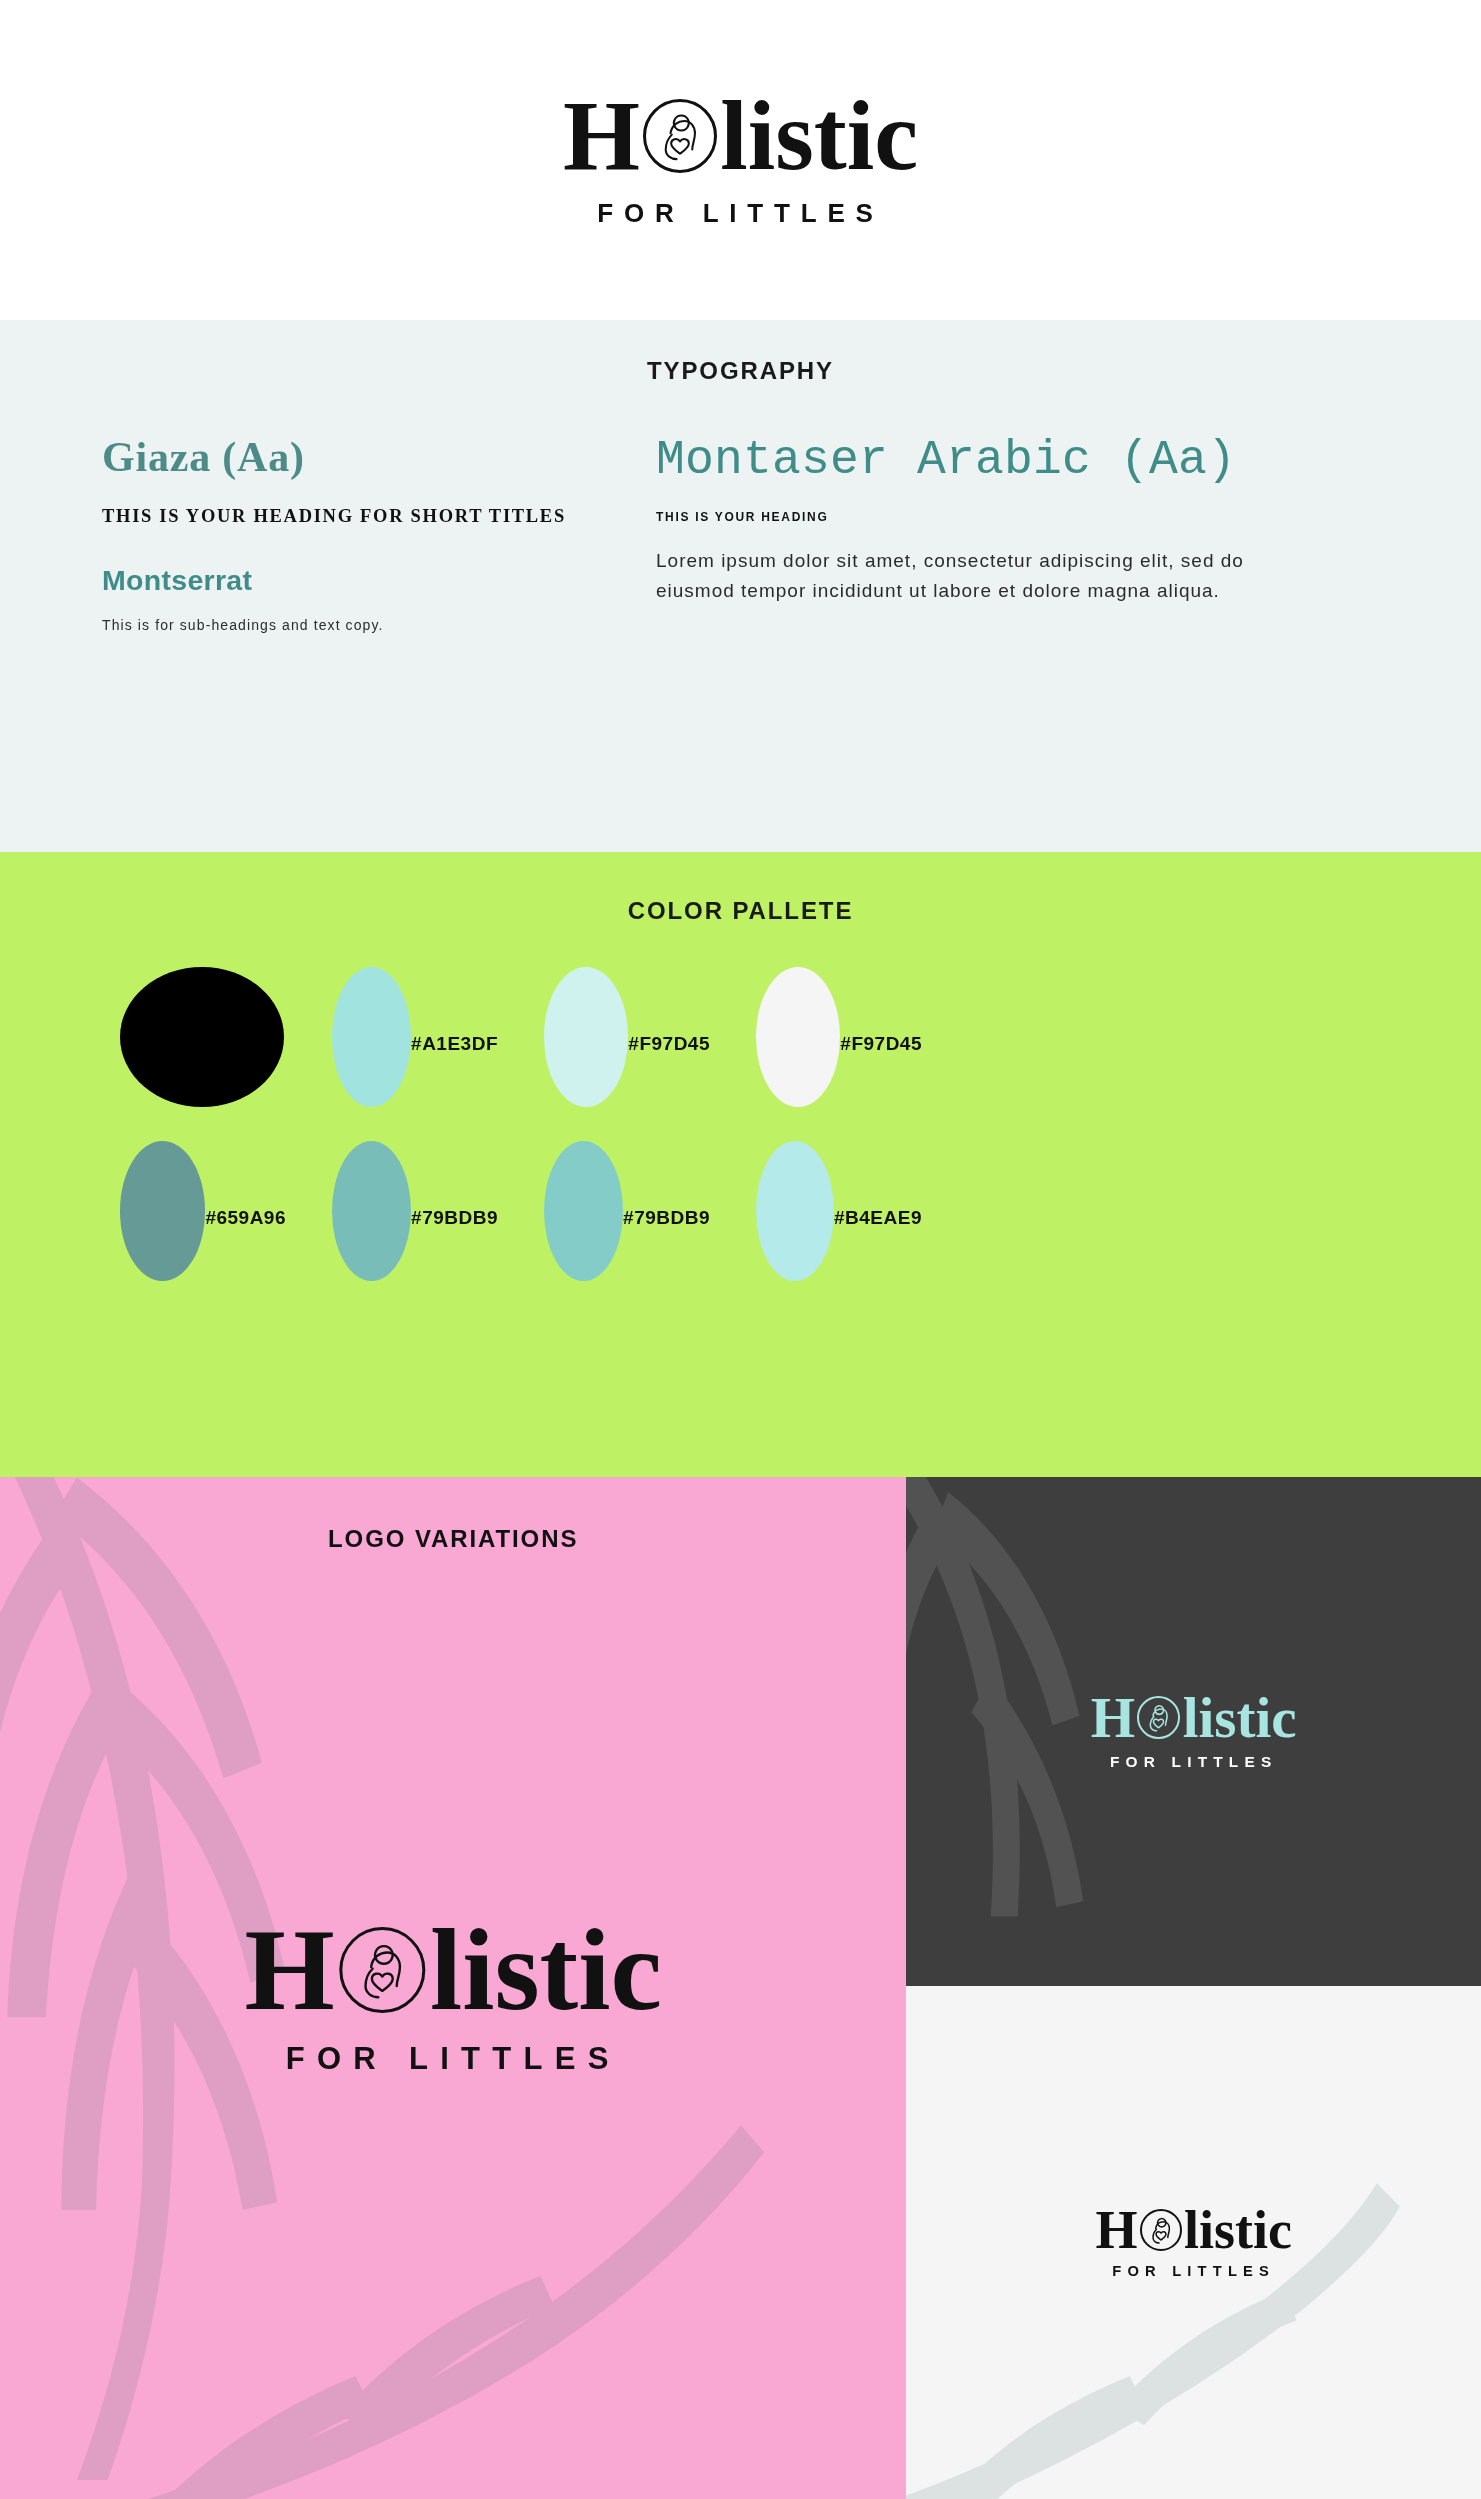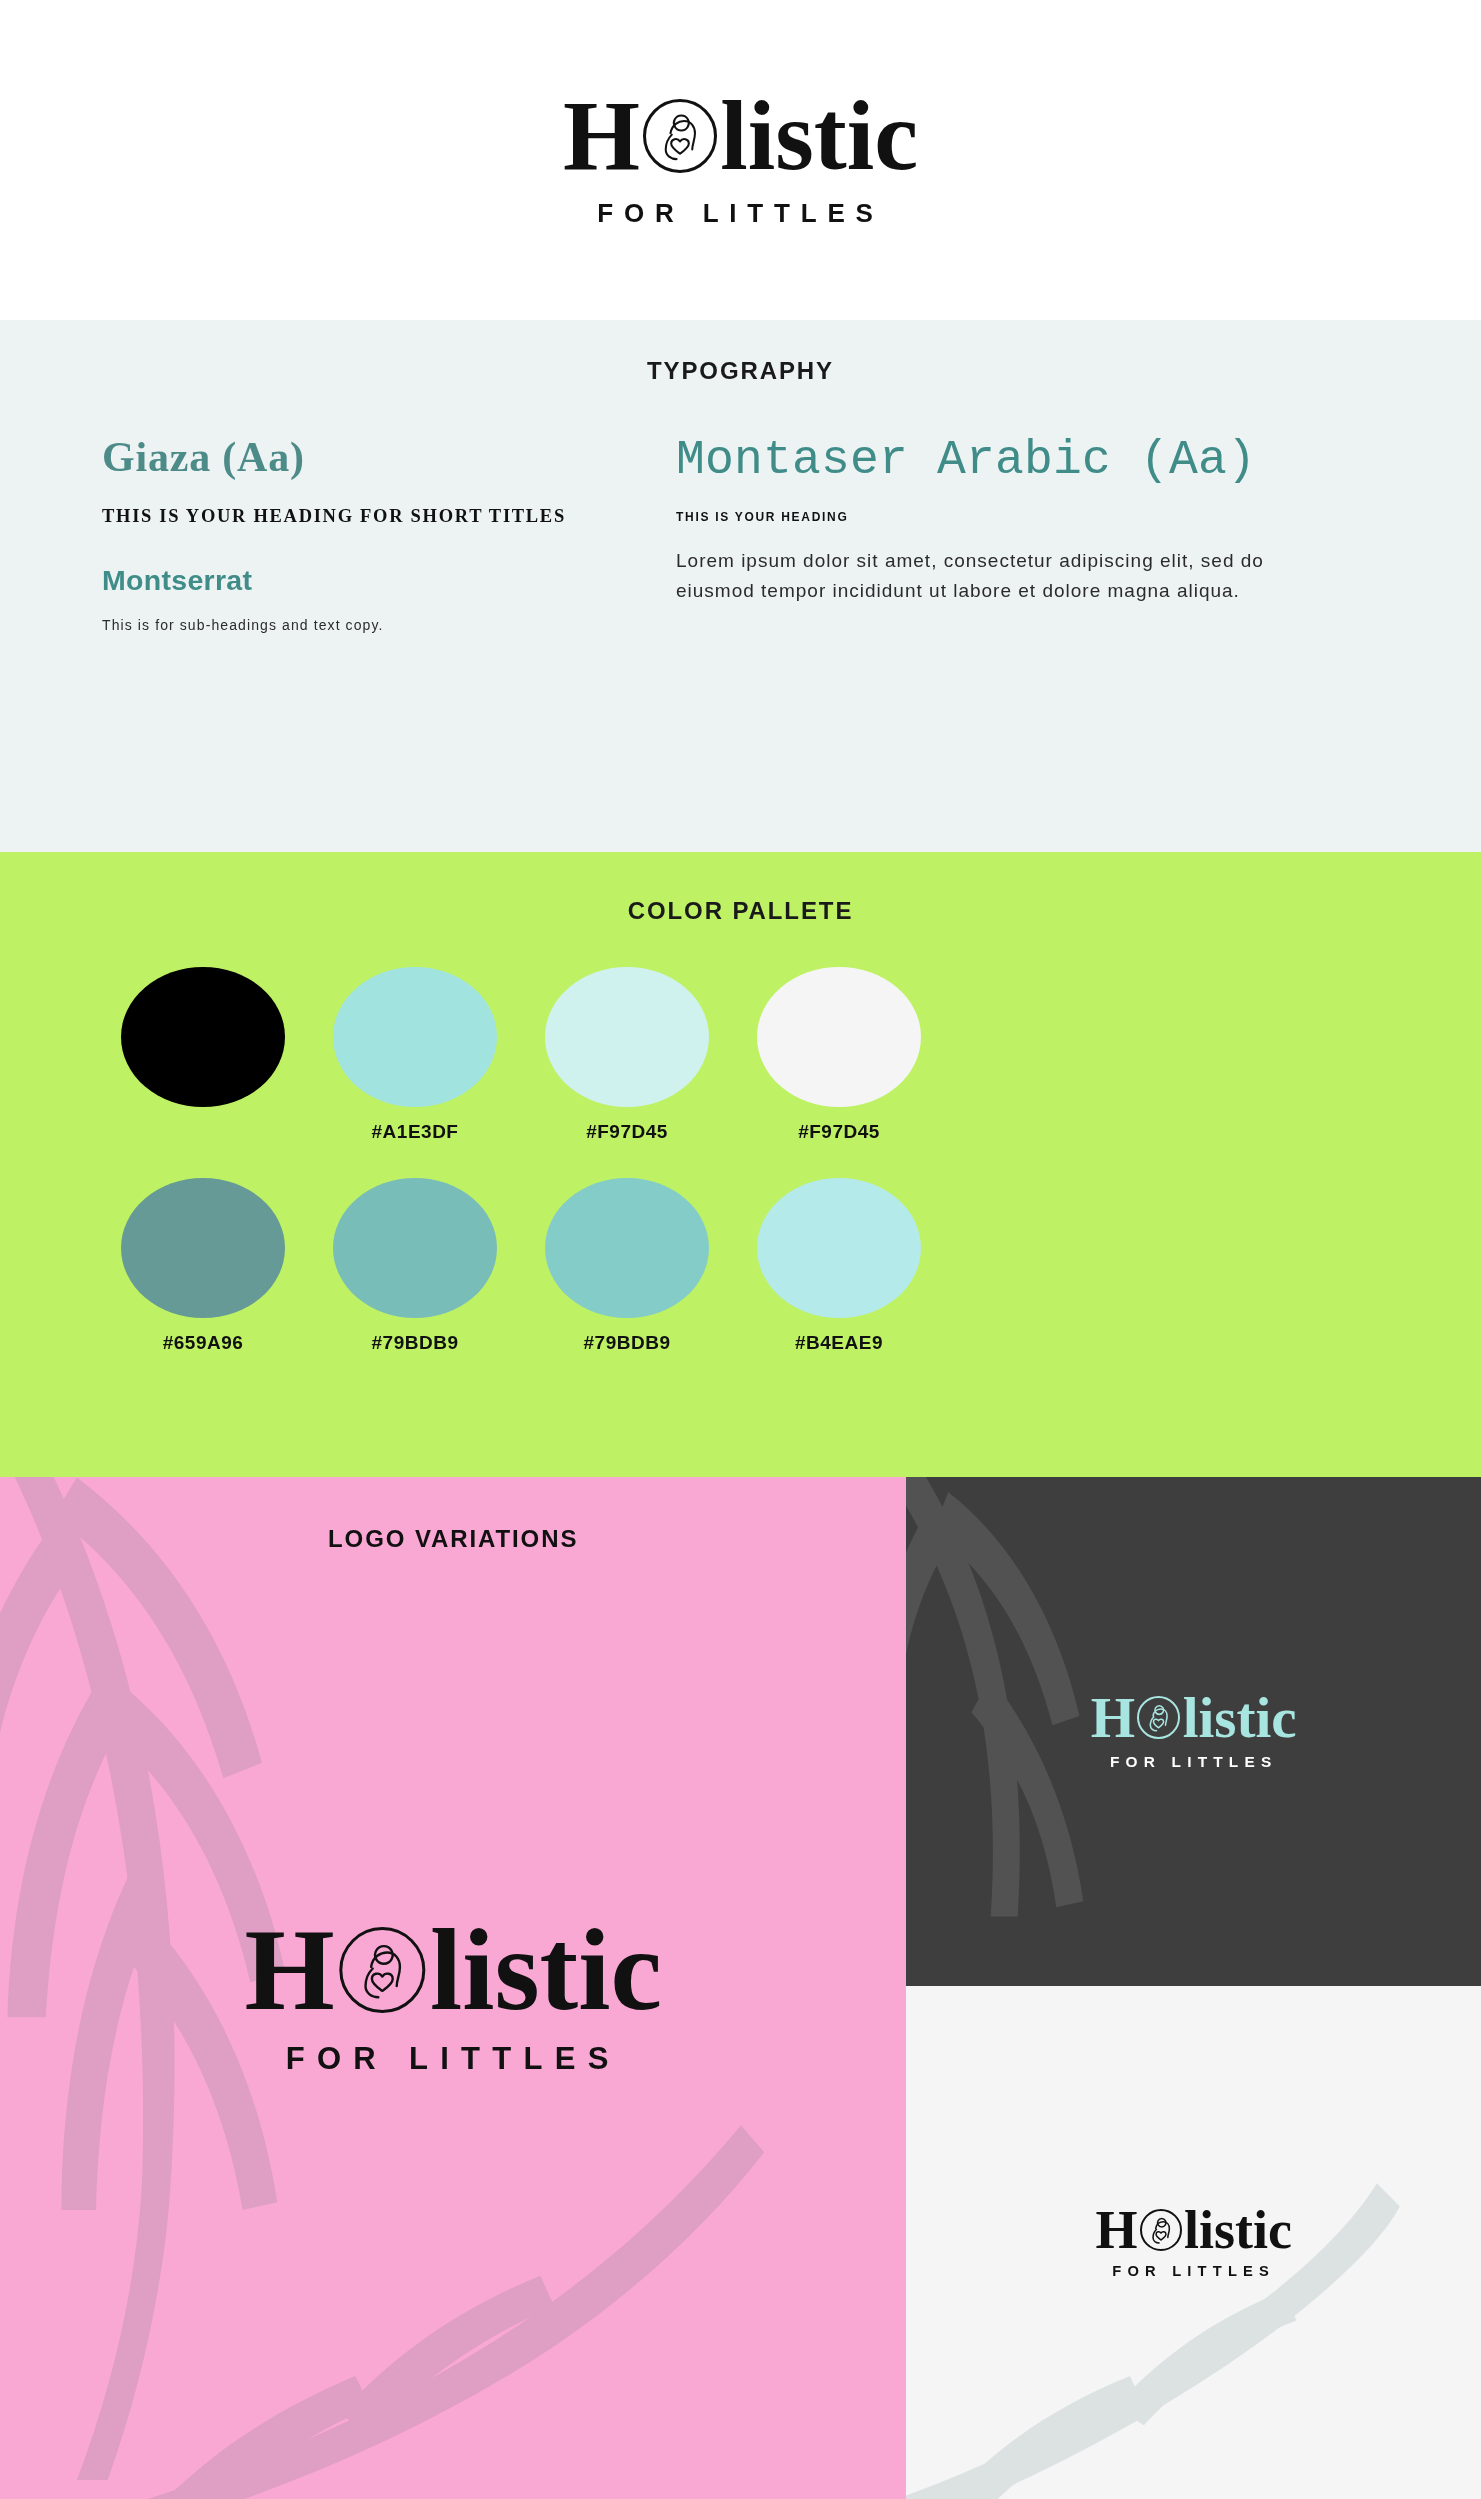--- a/index.html
+++ b/index.html
@@ -67,21 +67,21 @@
     text-align: center;
     font-size: 24px;
     font-weight: 700;
     letter-spacing: 1.9px;
     color: #1a1a1a;
     margin-bottom: 48px;
   }
   .type-cols {
     display: flex;
     padding: 0 100px 0 102px;
-    gap: 80px;
+    gap: 60px;
   }
   .type-col-left { width: 494px; }
   .type-col-right { width: 679px; }
 
   .giaza-title {
     font-family: "Liberation Serif", serif;
     font-weight: bold;
     font-size: 42px;
     color: #4c8b88;
     letter-spacing: 0.8px;
@@ -149,21 +149,21 @@
   .palette .section-title { margin-bottom: 42px; }
   .swatch-row {
     display: flex;
     padding-left: 120px;
     gap: 46px;
   }
   .swatch-row + .swatch-row { margin-top: 34px; }
   .swatch {
     width: 166px;
     display: flex;
-    flex-direction: column;
+    flex-direction: row;
     align-items: center;
   }
   .swatch-dot {
     width: 164px;
     height: 140px;
     border-radius: 50%;
   }
   .swatch-label {
     margin-top: 14px;
     font-size: 19px;

